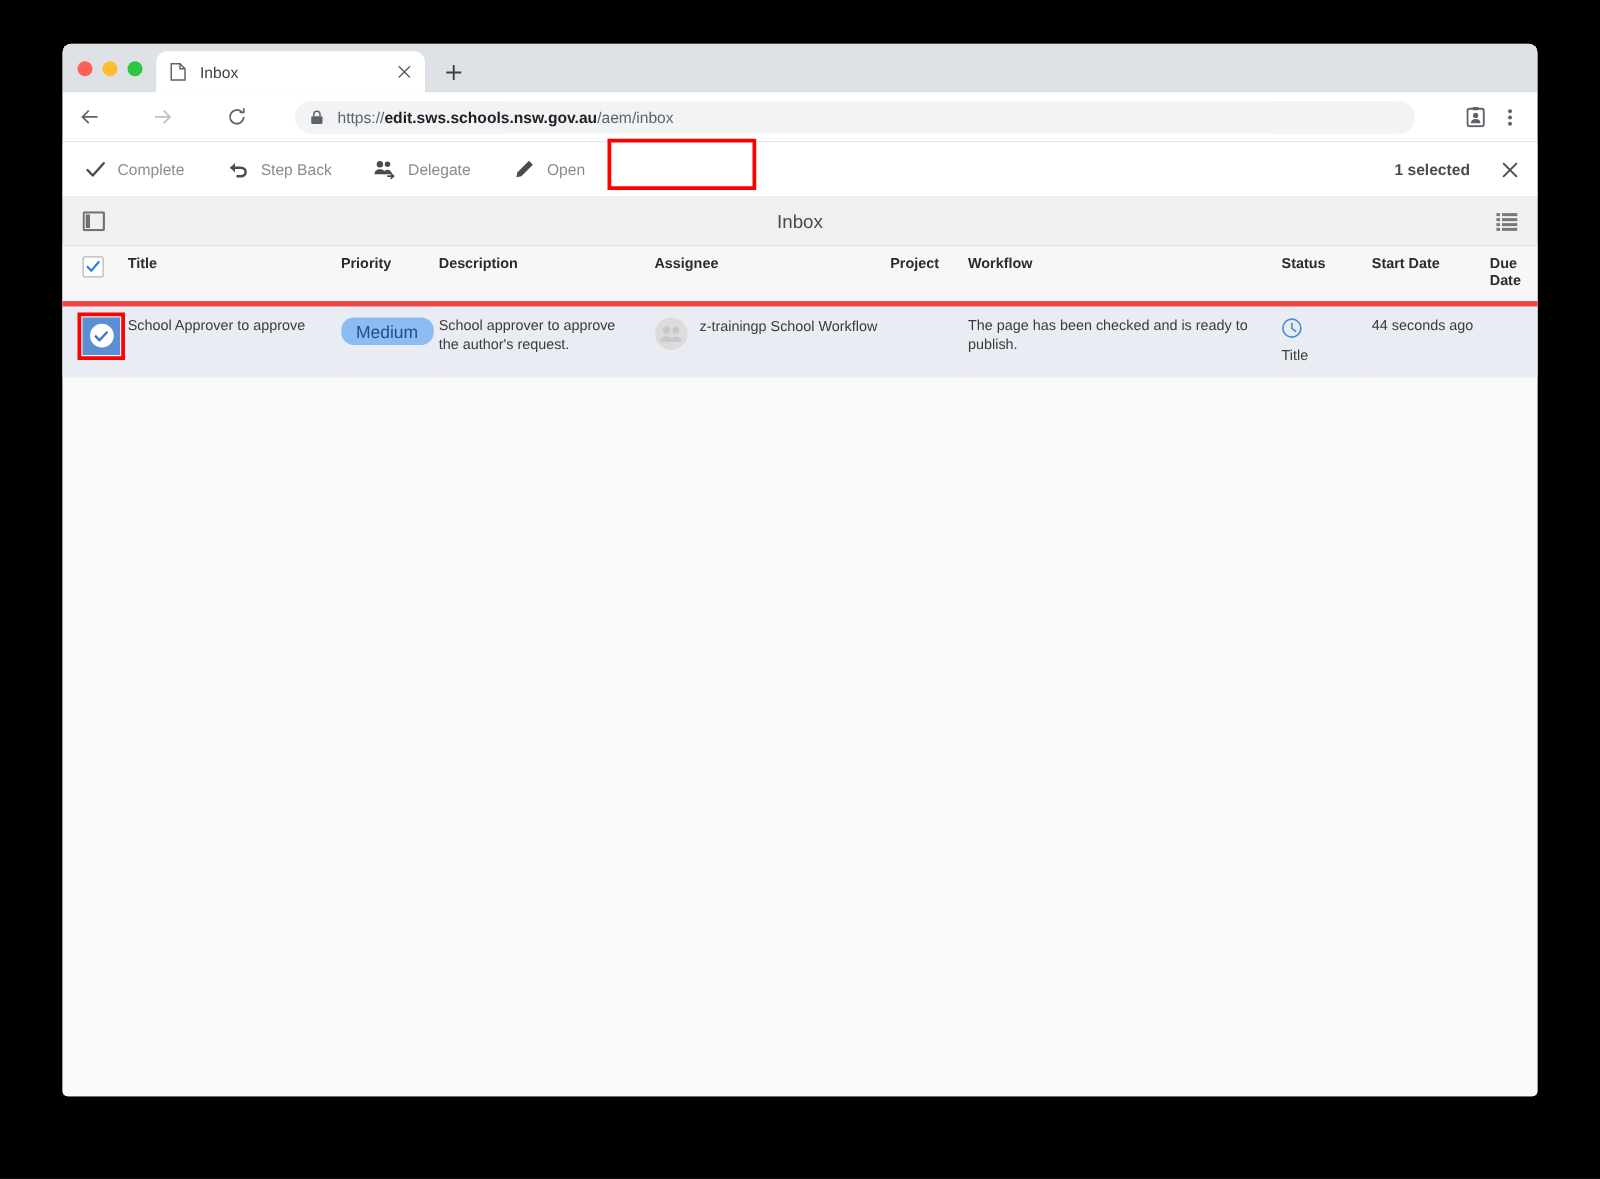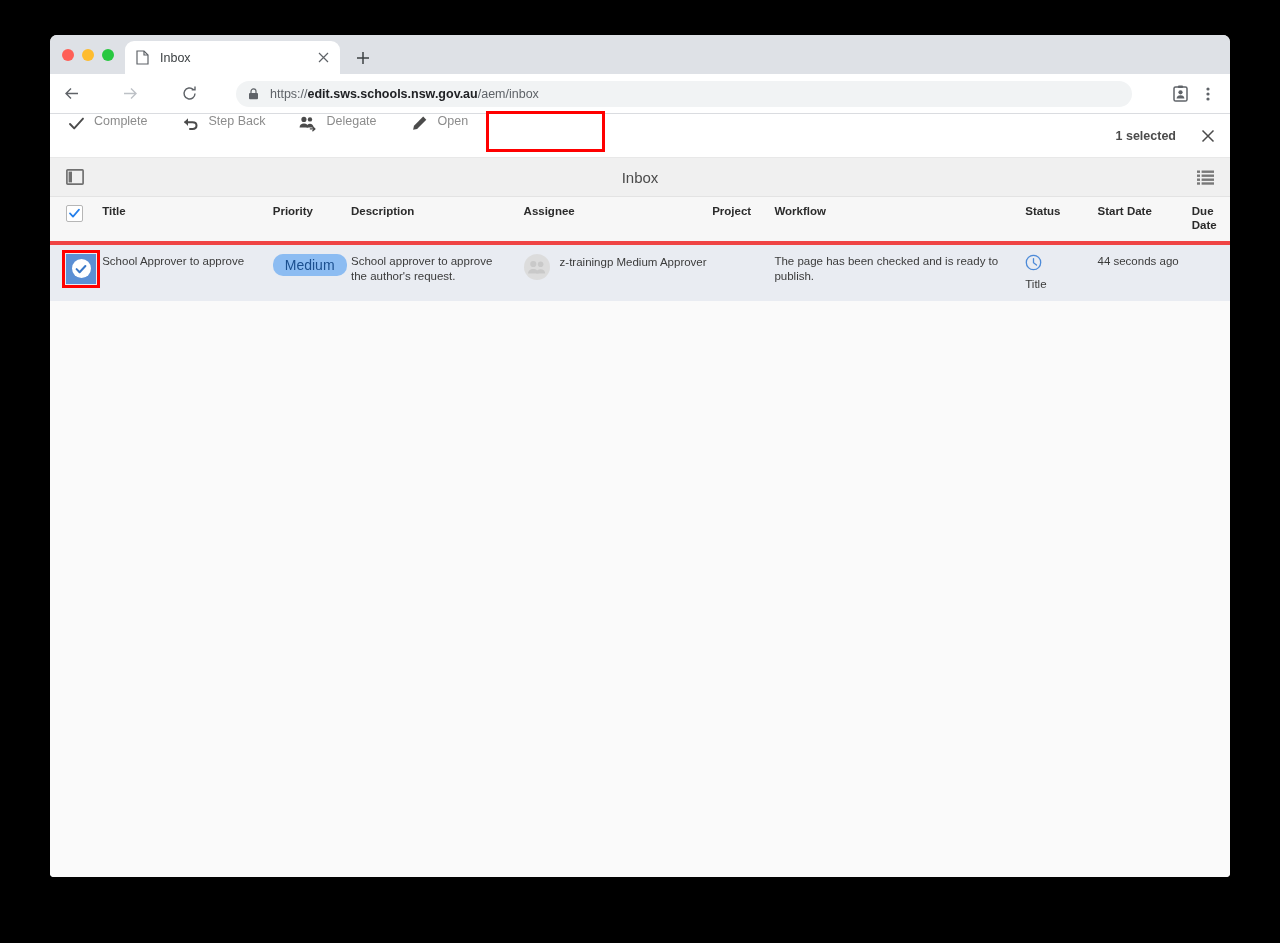--- a/index.html
+++ b/index.html
@@ -145,20 +145,21 @@
   #action-toolbar {
     position: relative;
     height: 43px;
     background: #ffffff;
     border-bottom: 1px solid #e8e8e8;
     display: flex;
     align-items: center;
   }
   .action-item {
     display: flex;
+    align-items: center;
     height: 43px;
     padding: 0 17px;
     color: #8c8c8c;
     font-size: 12.5px;
     box-sizing: border-box;
   }
   .action-item .ai-icon {
     width: 18px; height: 18px;
     margin-right: 9px;
     display: flex; align-items: center; justify-content: center;
@@ -534,21 +535,21 @@
           <td class="col-assign">
             <div class="assignee-cell">
               <span class="avatar">
                 <svg width="20" height="16" viewBox="0 0 20 16">
                   <circle cx="6.3" cy="5" r="3.1" fill="#c9c9c9"></circle>
                   <path d="M1 14.6c0-3 2.4-4.7 5.3-4.7s5.3 1.7 5.3 4.7z" fill="#c9c9c9"></path>
                   <circle cx="13.6" cy="5.2" r="2.8" fill="#c9c9c9"></circle>
                   <path d="M9 14.6c0-2.8 2.1-4.3 4.6-4.3s4.6 1.5 4.6 4.3z" fill="#c9c9c9"></path>
                 </svg>
               </span>
-              <span class="assignee-name">z-trainingp Medium Approver</span>
+              <span class="assignee-name">z-trainingp School Workflow</span>
             </div>
           </td>
           <td class="col-proj"></td>
           <td class="col-flow">The page has been checked and is ready to publish.</td>
           <td class="col-status">
             <div class="status-cell">
               <span class="status-icon">
                 <svg width="17" height="17" viewBox="0 0 17 17">
                   <circle cx="8.5" cy="8.5" r="7.2" fill="none" stroke="currentColor" stroke-width="1.3"></circle>
                   <path d="M8.5 4.6v4.1l3 2.3" stroke="currentColor" stroke-width="1.3" fill="none" stroke-linecap="round"></path>

